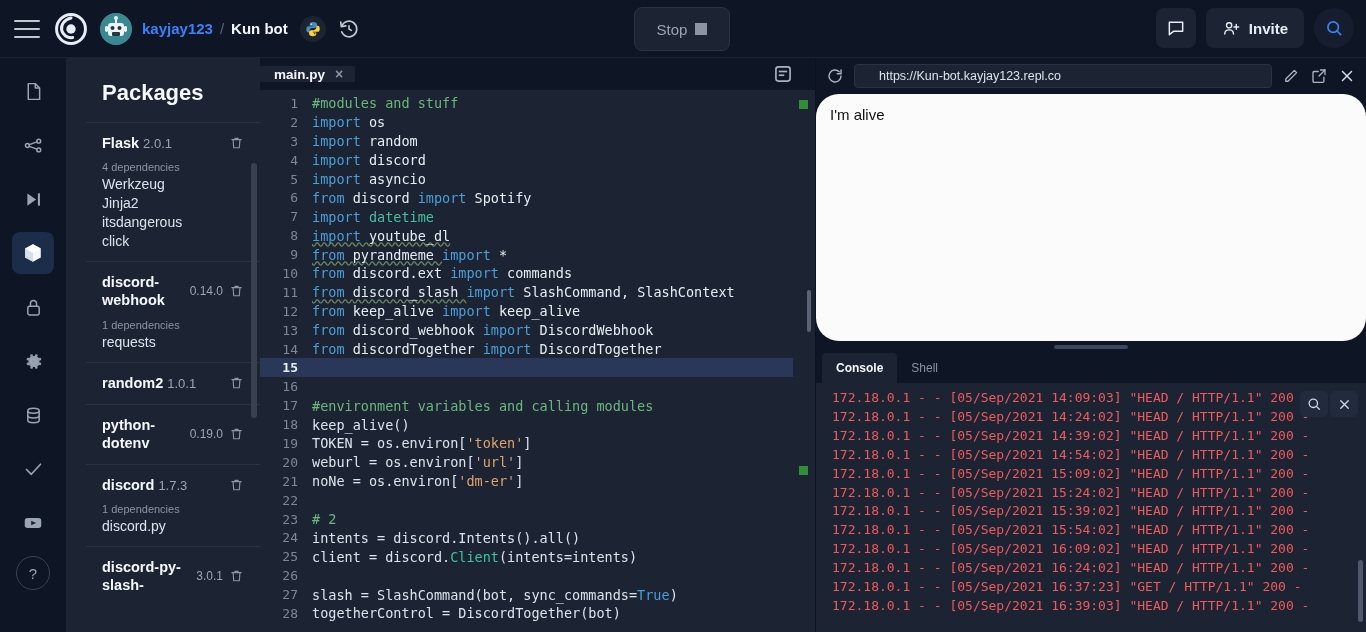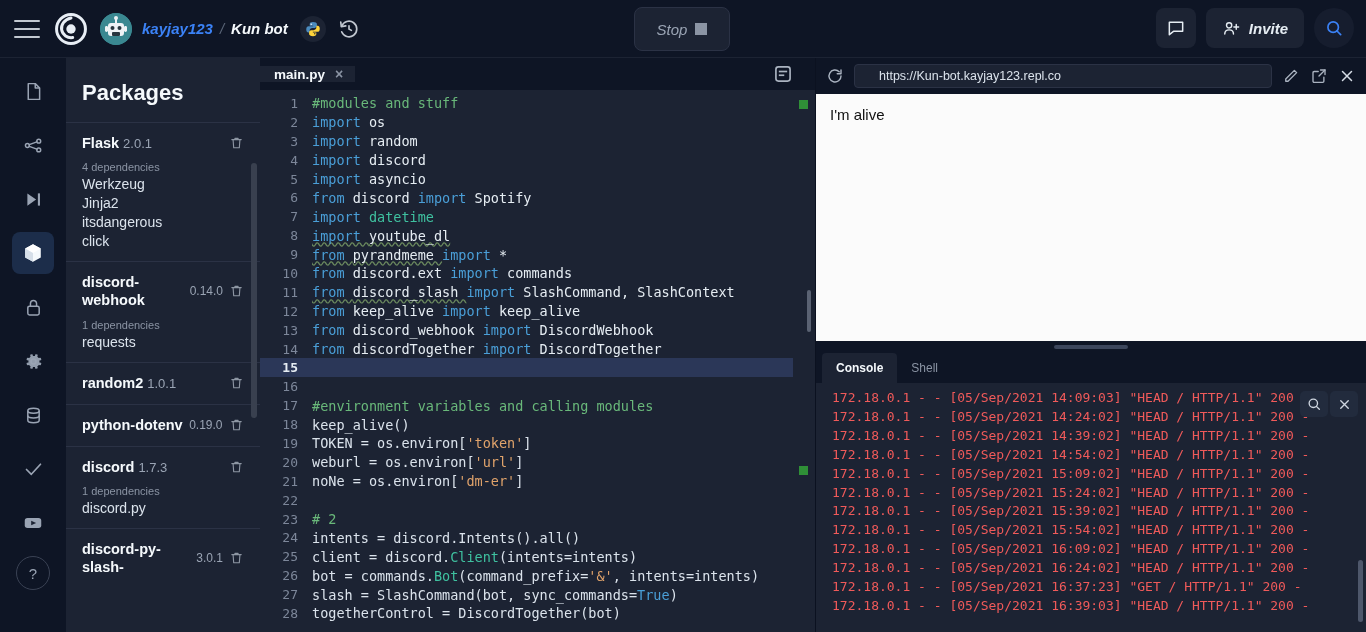--- a/index.html
+++ b/index.html
@@ -9,21 +9,20 @@
     font-family:"Liberation Sans", sans-serif;
     overflow:hidden;
   }
   .app { position:relative; width:1366px; height:632px; display:flex; flex-direction:column; }
 
   
   .topbar {
     height:58px; flex:0 0 58px; background:#0e1525;
     display:flex; align-items:center; position:relative;
     border-bottom:1px solid #1c2333;
-    font-style:italic;
   }
   .hamburger { width:26px; height:18px; margin-left:14px; margin-right:14px;
     display:flex; flex-direction:column; justify-content:space-between; cursor:pointer; }
   .hamburger span { display:block; height:2px; background:#c2c8d1; border-radius:1px; }
 
   .replit-logo { width:34px; height:34px; margin-right:12px; cursor:pointer; }
 
   .avatar {
     width:32px; height:32px; border-radius:50%; background:#3a8891;
     display:flex; align-items:center; justify-content:center; margin-right:10px;
@@ -64,21 +63,21 @@
   .rail-item { width:42px; height:42px; border-radius:8px; display:flex;
     align-items:center; justify-content:center; margin-bottom:12px; cursor:pointer; }
   .rail-item.active { background:#1c2d4a; }
   .rail-help { position:absolute; bottom:42px; width:34px; height:34px; border-radius:50%;
     border:1px solid #3a4254; color:#9aa4b4; display:flex; align-items:center;
     justify-content:center; font-size:15px; cursor:pointer; }
 
   
   .pkg-panel {
     width:194px; flex:0 0 194px; background:#1c2333; position:relative;
-    display:flex; flex-direction:column; overflow:hidden;
+    display:flex; flex-direction:column; overflow:hidden;padding-left:20px;
   }
   .pkg-title { font-size:22px; font-weight:700; color:#f5f9fc; padding:22px 16px 16px 16px; }
   .pkg-list { flex:1; overflow:hidden; position:relative; }
   .pkg-row { border-top:1px solid #2b3245; padding:11px 16px 12px 16px; }
   .pkg-head { display:flex; align-items:center; justify-content:space-between; gap:6px; }
   .pkg-name { font-size:14.5px; font-weight:700; color:#f5f9fc; line-height:1.25; }
   .pkg-ver { font-size:13px; color:#9aa4b4; margin-left:4px; font-weight:400; }
   .pkg-ver-r { font-size:12px; color:#9aa4b4; white-space:nowrap; }
   .trash { width:15px; height:16px; flex:0 0 15px; cursor:pointer; opacity:.8; }
   .pkg-deps-label { font-size:11px; color:#8b94a4; margin-top:9px; }
@@ -119,21 +118,21 @@
   .right-col { width:551px; flex:0 0 551px; display:flex; flex-direction:column;
                background:#0e1525; border-left:1px solid #0b1120; }
   .webview { height:283px; flex:0 0 283px; display:flex; flex-direction:column; background:#0e1525; }
   .urlbar { height:36px; flex:0 0 36px; display:flex; align-items:center; gap:10px;
             padding:0 10px; background:#0e1525; }
   .reload-ic { width:18px; height:18px; cursor:pointer; flex:0 0 18px; }
   .url-input { flex:1; height:24px; background:#1c2333; border:1px solid #2b3245;
     border-radius:4px; color:#dbe3ec; font-size:12.5px; padding:0 24px; display:flex;
     align-items:center; cursor:text; overflow:hidden; white-space:nowrap; }
   .url-ic { width:18px; height:18px; cursor:pointer; flex:0 0 18px; }
-  .webpage { flex:1; background:#fbfbfb; color:#111; font-size:15px; padding:12px 14px; overflow:hidden; }
+  .webpage { flex:1; background:#fbfbfb; color:#111; font-size:15px; padding:12px 14px; overflow:hidden;border-radius:23px; }
   .drag-handle { height:12px; flex:0 0 12px; display:flex; align-items:center; justify-content:center;
     background:#0e1525; cursor:row-resize; }
   .drag-bar { width:74px; height:4px; background:#3c465c; border-radius:2px; }
 
   .console { flex:1; display:flex; flex-direction:column; min-height:0; background:#0e1525; }
   .ctabs { height:30px; flex:0 0 30px; display:flex; align-items:stretch; padding-left:6px; gap:0; }
   .ctab { display:flex; align-items:center; padding:0 14px; font-size:12px;
           color:#8b94a4; cursor:pointer; }
   .ctab.active { background:#1c2333; color:#f5f9fc; font-weight:600; border-radius:4px 4px 0 0; }
   .cbody { flex:1; background:#1c2333; position:relative; overflow:hidden; padding:6px 0 0 16px; }
@@ -403,21 +402,21 @@
             <div class="cl"><span class="ln">16</span><span class="code"></span></div>
             <div class="cl"><span class="ln">17</span><span class="code"><span class="cm">#environment variables and calling modules</span></span></div>
             <div class="cl"><span class="ln">18</span><span class="code"><span class="code">keep_alive()</span></span></div>
             <div class="cl"><span class="ln">19</span><span class="code"><span class="code">TOKEN = os.environ[</span><span class="str">'token'</span><span class="code">]</span></span></div>
             <div class="cl"><span class="ln">20</span><span class="code"><span class="code">weburl = os.environ[</span><span class="str">'url'</span><span class="code">]</span></span></div>
             <div class="cl"><span class="ln">21</span><span class="code"><span class="code">noNe = os.environ[</span><span class="str">'dm-er'</span><span class="code">]</span></span></div>
             <div class="cl"><span class="ln">22</span><span class="code"></span></div>
             <div class="cl"><span class="ln">23</span><span class="code"><span class="cm"># 2</span></span></div>
             <div class="cl"><span class="ln">24</span><span class="code"><span class="code">intents = discord.Intents().all()</span></span></div>
             <div class="cl"><span class="ln">25</span><span class="code"><span class="code">client = discord.</span><span class="fn">Client</span><span class="code">(intents=intents)</span></span></div>
-            <div class="cl"><span class="ln">26</span><span class="code"><span class="code">bot = commands.</span><span class="fn">Bot</span><span class="code">(command_prefix=</span><span class="str">'&amp;'</span><span class="code">, intents=intents)</span></span></div>
+            <div class="cl"><span class="ln">26</span></div>
             <div class="cl"><span class="ln">27</span><span class="code"><span class="code">slash = SlashCommand(bot, sync_commands=</span><span class="kw">True</span><span class="code">)</span></span></div>
             <div class="cl"><span class="ln">28</span><span class="code"><span class="code">togetherControl = DiscordTogether(bot)</span></span></div>
           </div>
         <div class="gutter-right">
           <div class="gmark" style="top:10px;"></div>
           <div class="gmark" style="top:376px;"></div>
           <div class="code-scrollbar" style="top:200px;height:42px;"></div>
         </div>
       </div>
     </div>

